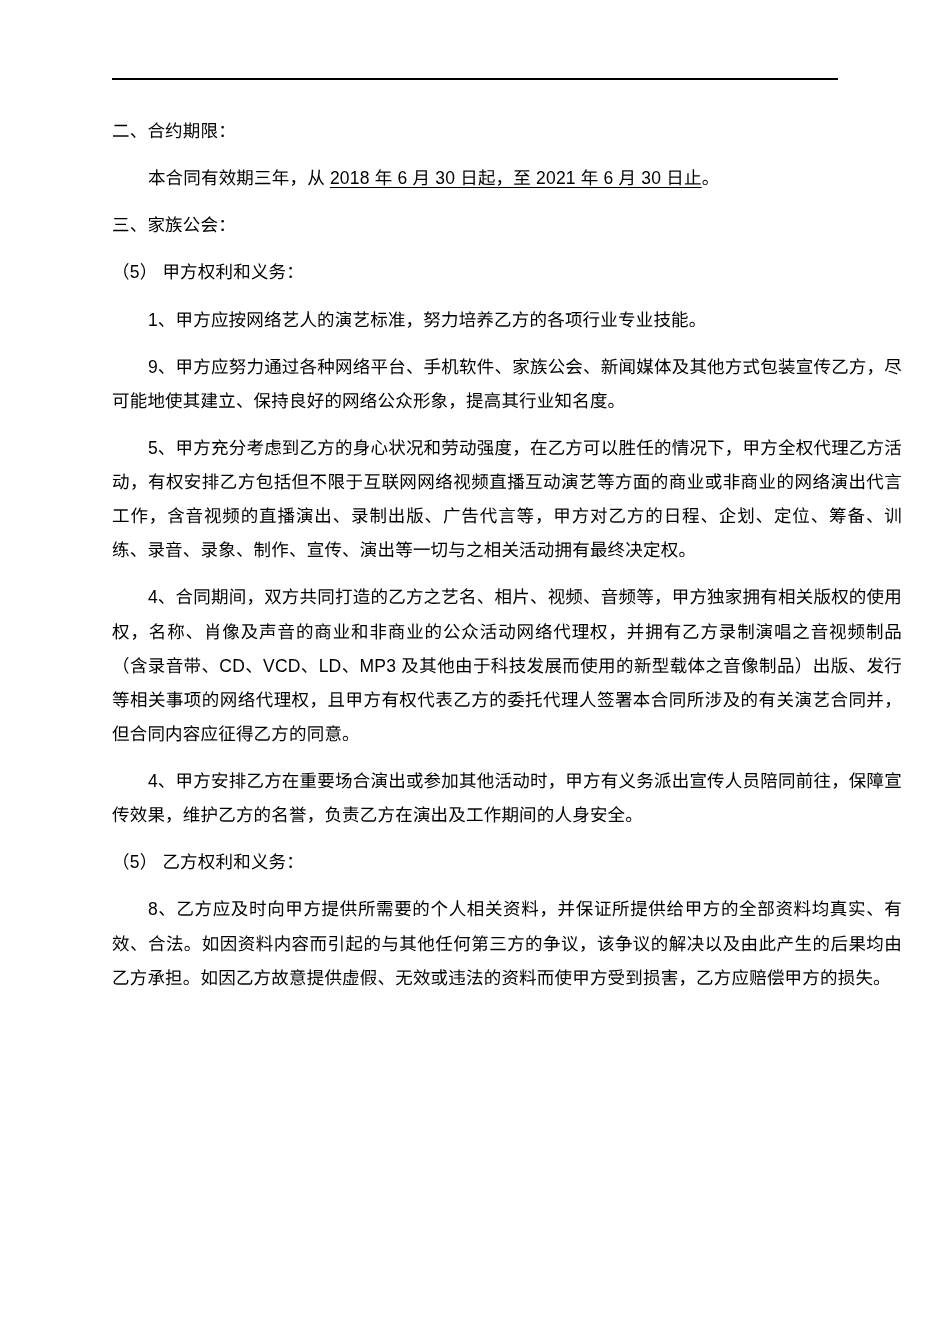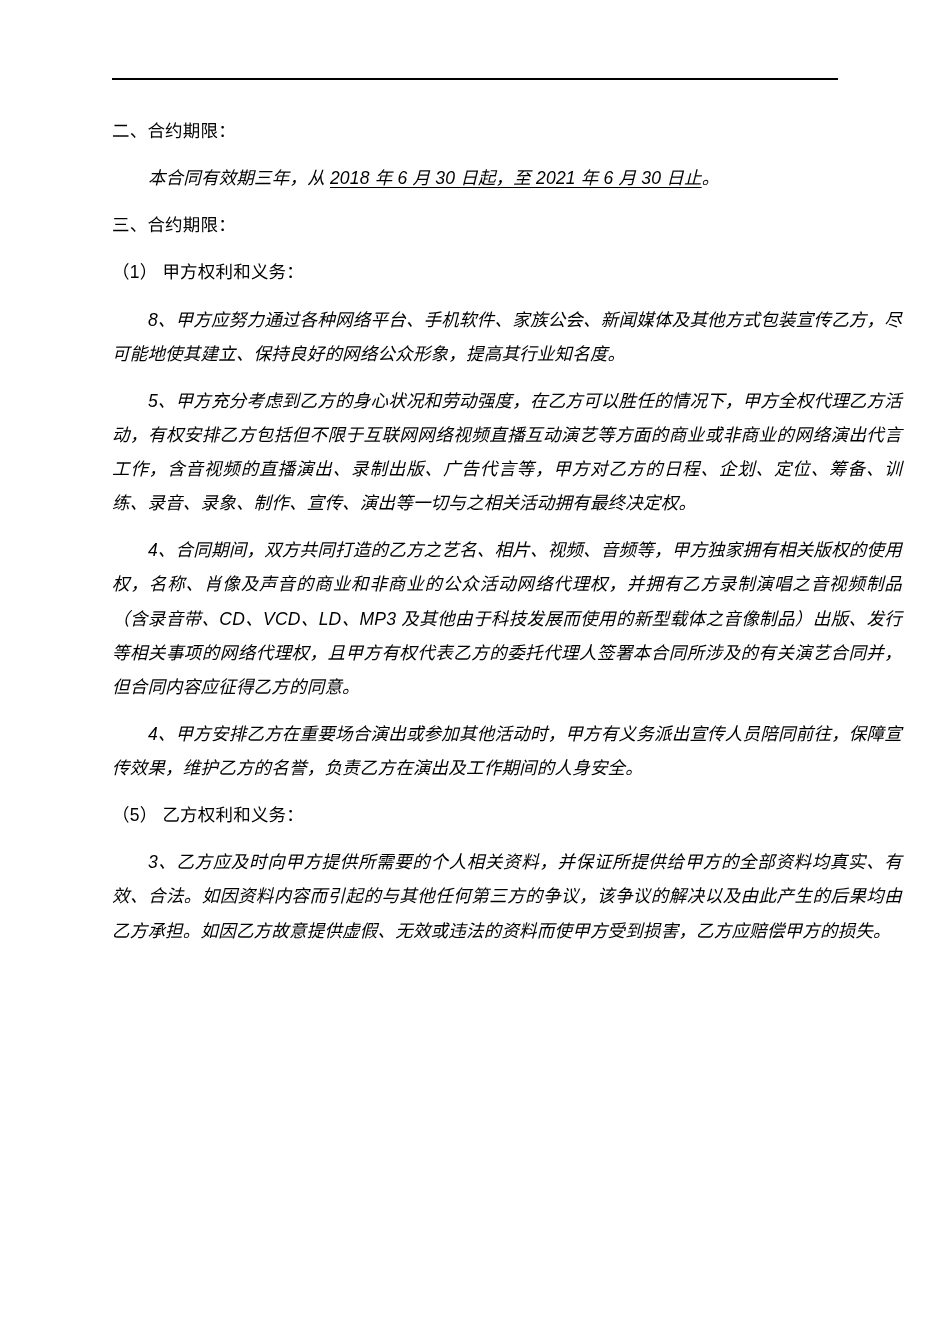--- a/index.html
+++ b/index.html
@@ -36,37 +36,37 @@
   }
   .para {
     margin: 0 0 13px 0;
     white-space: pre-wrap;
   }
   .para.heading {
     text-indent: 0;
   }
   .para.indent {
     text-indent: 2.05em;
-    font-style: italic;
   }
   .underline {
     text-decoration: underline;
     text-underline-offset: 3px;
   }
 </style>
 </head>
 <body>
 
 <div class="page">
   <div class="header-rule"></div>
   <div class="doc-body" id="doc-body">
       <p class="para heading">二、合约期限：</p>
       <p class="para indent"><span>本合同有效期三年，从 </span><span class="underline">2018 年 6 月 30 日起，至 2021 年 6 月 30 日止</span><span>。</span></p>
-      <p class="para heading">三、合约期限：</p>
-      <p class="para heading">（1） 甲方权利和义务：</p>
-      <p class="para indent">8、甲方应努力通过各种网络平台、手机软件、家族公会、新闻媒体及其他方式包装宣传乙方，尽可能地使其建立、保持良好的网络公众形象，提高其行业知名度。</p>
+      <p class="para heading">三、家族公会：</p>
+      <p class="para heading">（5） 甲方权利和义务：</p>
+      <p class="para indent">1、甲方应按网络艺人的演艺标准，努力培养乙方的各项行业专业技能。</p>
+      <p class="para indent">9、甲方应努力通过各种网络平台、手机软件、家族公会、新闻媒体及其他方式包装宣传乙方，尽可能地使其建立、保持良好的网络公众形象，提高其行业知名度。</p>
       <p class="para indent">5、甲方充分考虑到乙方的身心状况和劳动强度，在乙方可以胜任的情况下，甲方全权代理乙方活动，有权安排乙方包括但不限于互联网网络视频直播互动演艺等方面的商业或非商业的网络演出代言工作，含音视频的直播演出、录制出版、广告代言等，甲方对乙方的日程、企划、定位、筹备、训练、录音、录象、制作、宣传、演出等一切与之相关活动拥有最终决定权。</p>
       <p class="para indent">4、合同期间，双方共同打造的乙方之艺名、相片、视频、音频等，甲方独家拥有相关版权的使用权，名称、肖像及声音的商业和非商业的公众活动网络代理权，并拥有乙方录制演唱之音视频制品（含录音带、CD、VCD、LD、MP3 及其他由于科技发展而使用的新型载体之音像制品）出版、发行等相关事项的网络代理权，且甲方有权代表乙方的委托代理人签署本合同所涉及的有关演艺合同并，但合同内容应征得乙方的同意。</p>
       <p class="para indent">4、甲方安排乙方在重要场合演出或参加其他活动时，甲方有义务派出宣传人员陪同前往，保障宣传效果，维护乙方的名誉，负责乙方在演出及工作期间的人身安全。</p>
       <p class="para heading">（5） 乙方权利和义务：</p>
-      <p class="para indent">3、乙方应及时向甲方提供所需要的个人相关资料，并保证所提供给甲方的全部资料均真实、有效、合法。如因资料内容而引起的与其他任何第三方的争议，该争议的解决以及由此产生的后果均由乙方承担。如因乙方故意提供虚假、无效或违法的资料而使甲方受到损害，乙方应赔偿甲方的损失。</p>
+      <p class="para indent">8、乙方应及时向甲方提供所需要的个人相关资料，并保证所提供给甲方的全部资料均真实、有效、合法。如因资料内容而引起的与其他任何第三方的争议，该争议的解决以及由此产生的后果均由乙方承担。如因乙方故意提供虚假、无效或违法的资料而使甲方受到损害，乙方应赔偿甲方的损失。</p>
     </div>
 </div>
 
 </body></html>

